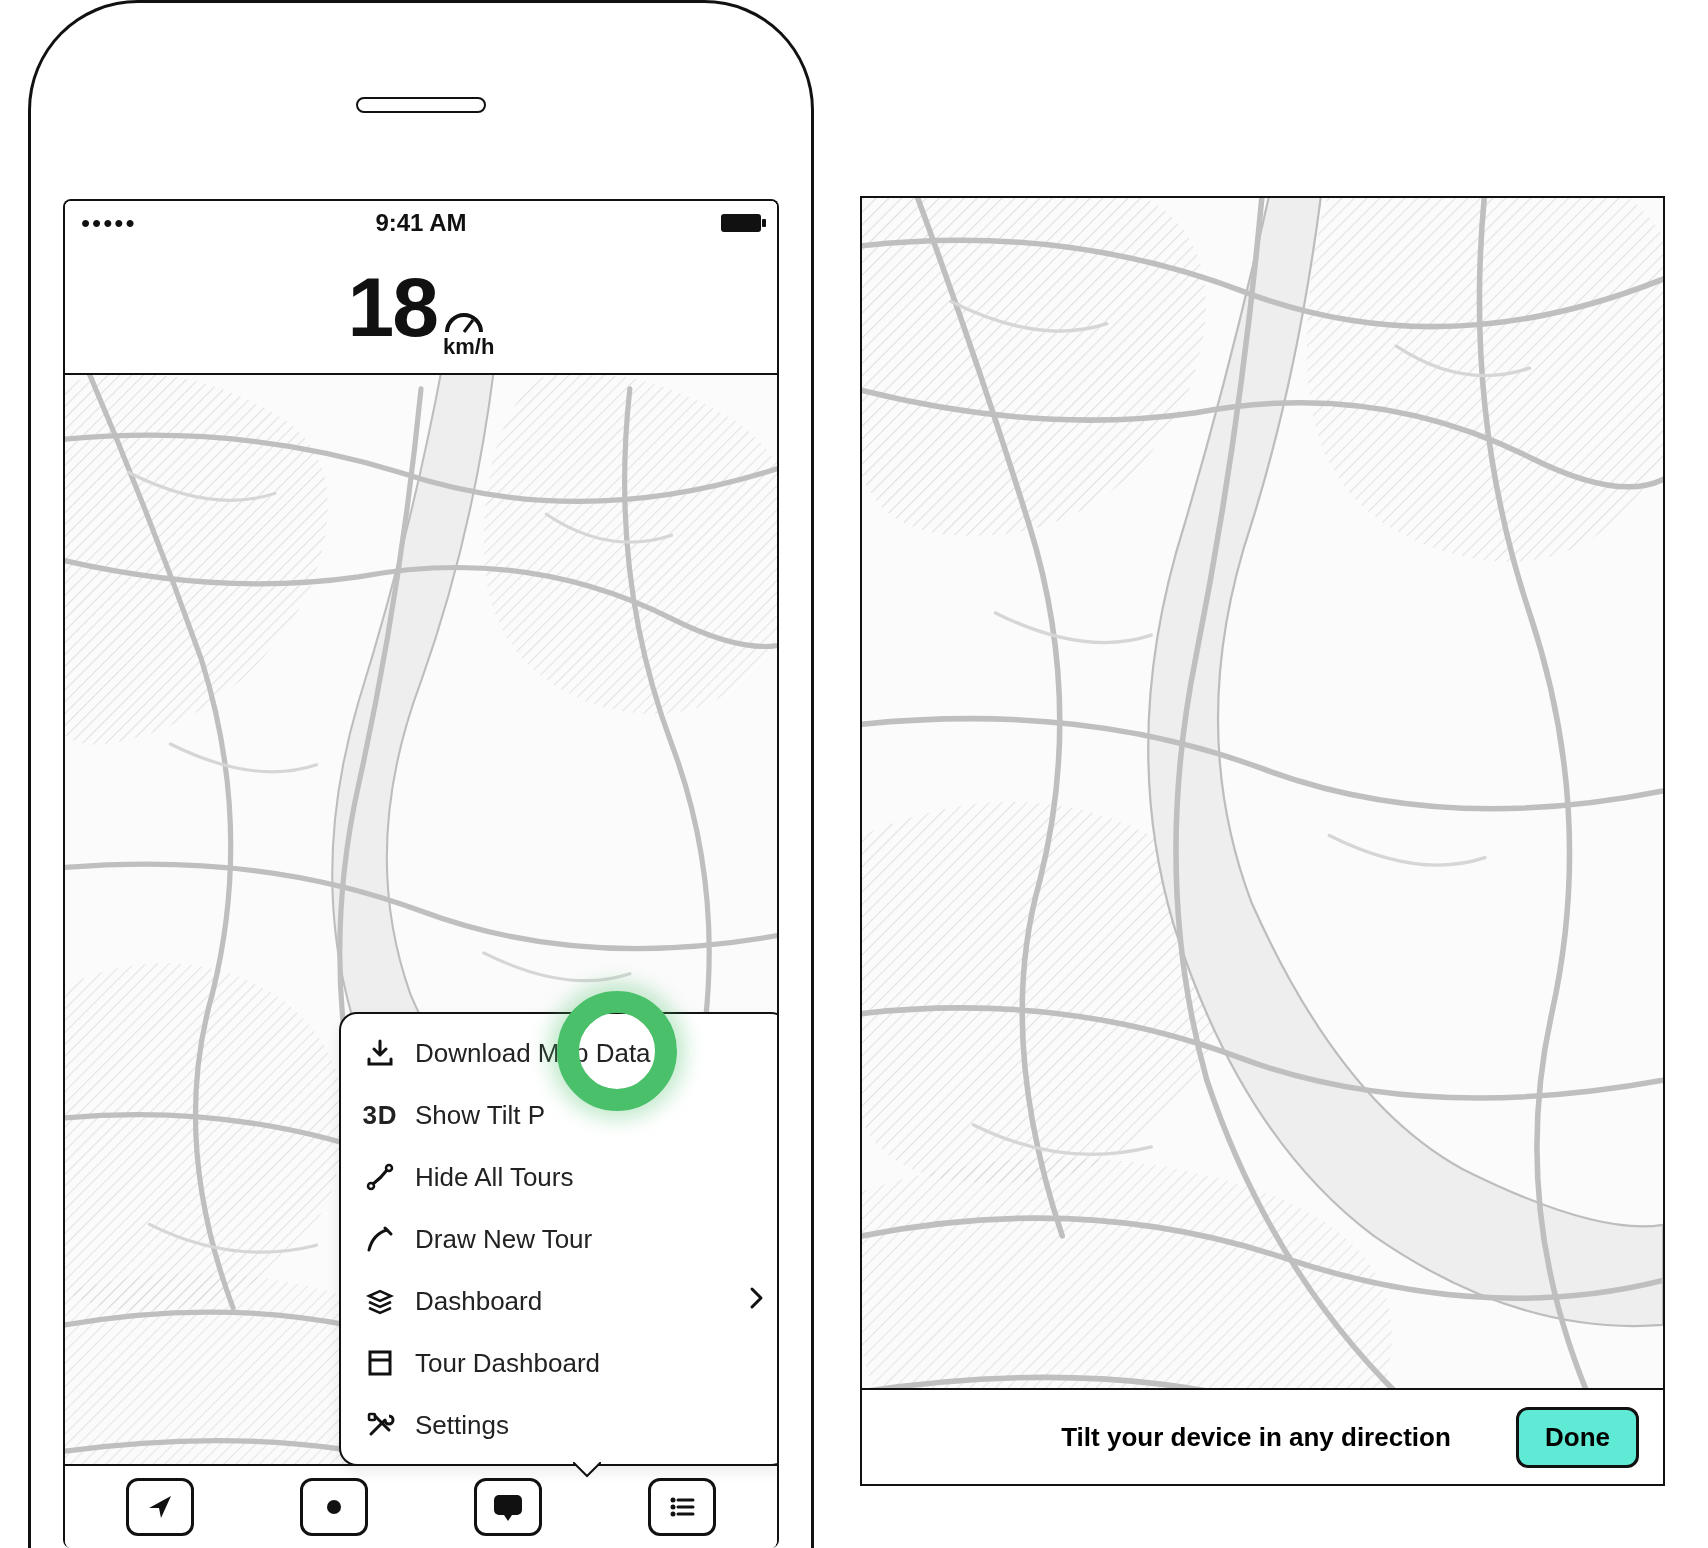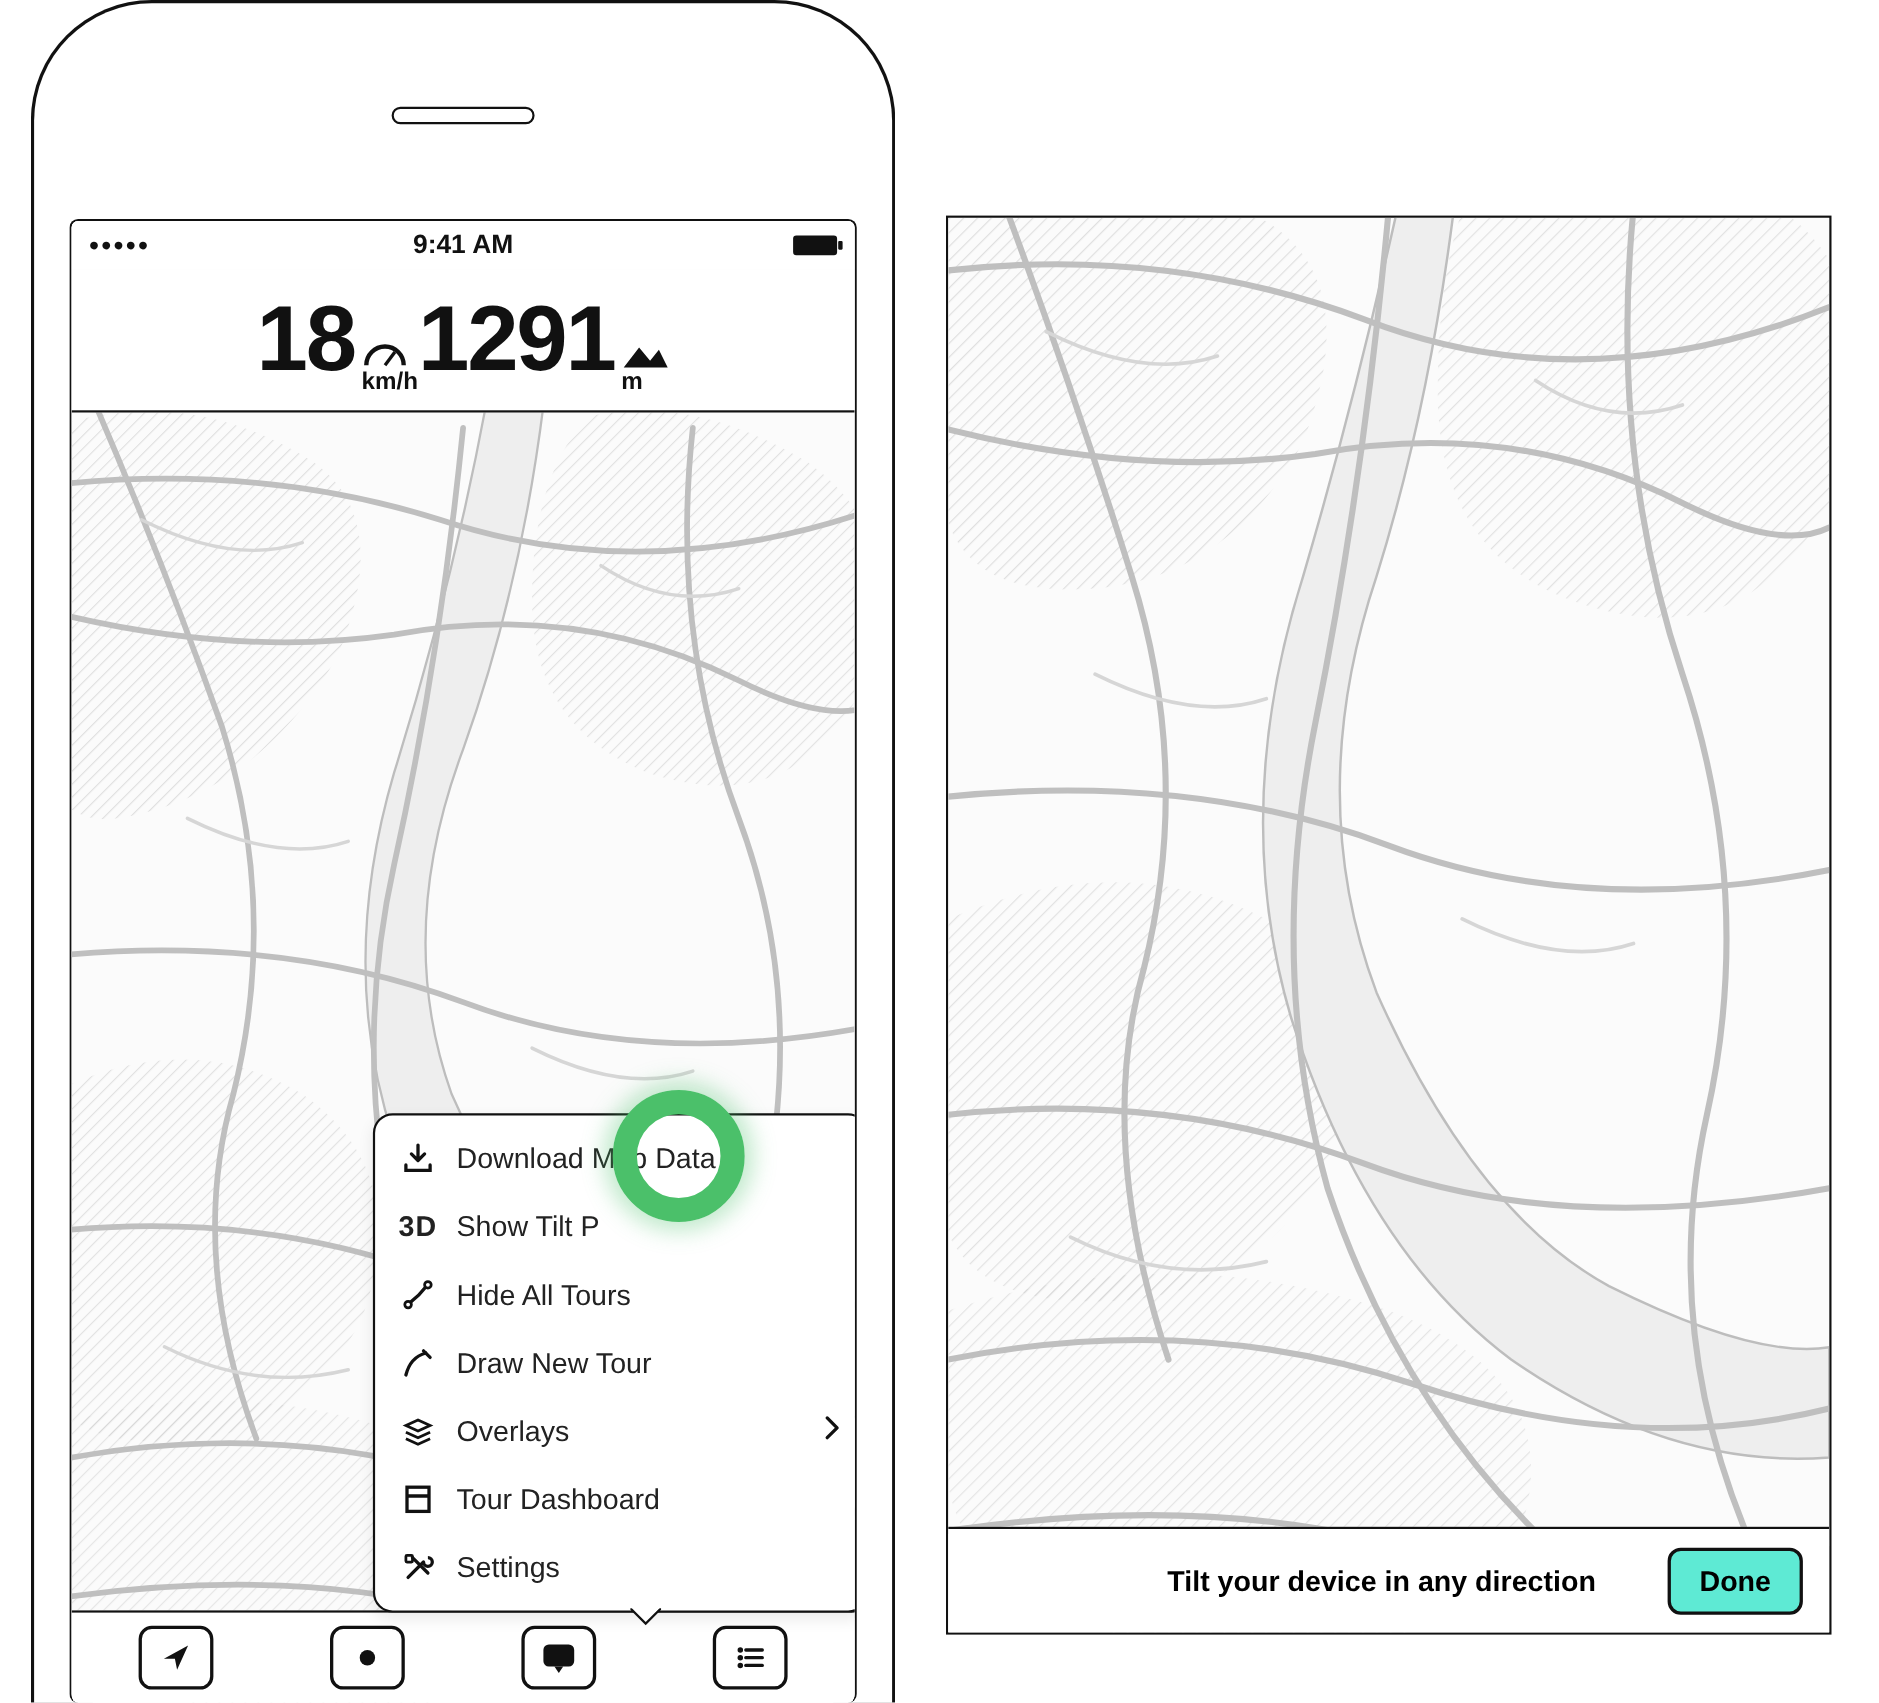--- a/index.html
+++ b/index.html
@@ -160,29 +160,20 @@
         <div class="metric">
           <span class="value">18</span>
           <span class="unitblock">
             <svg width="42" height="24" viewBox="0 0 42 24">
               <path d="M4 20 A17 17 0 0 1 38 20" fill="none" stroke="#111" stroke-width="4"></path>
               <line x1="21" y1="20" x2="30" y2="8" stroke="#111" stroke-width="3"></line>
             </svg>
             <span class="unit">km/h</span>
           </span>
         </div>
-        <div class="metric">
-          <span class="value">1291</span>
-          <span class="unitblock">
-            <svg width="44" height="24" viewBox="0 0 44 24">
-              <path d="M2 22 L16 4 L26 16 L34 6 L42 22 Z" fill="#111"></path>
-            </svg>
-            <span class="unit">m</span>
-          </span>
-        </div>
       </div>
 
       <div class="popover">
         <ul class="menu">
           <li class="menu-item">
             <span class="mi-icon">
               <svg width="30" height="30" viewBox="0 0 30 30">
                   <path d="M15 3 v14 M9 11 l6 6 l6 -6" fill="none" stroke="#111" stroke-width="3" stroke-linecap="round" stroke-linejoin="round"></path>
                   <path d="M4 21 v5 h22 v-5" fill="none" stroke="#111" stroke-width="3" stroke-linecap="round"></path>
                 </svg>
@@ -213,21 +204,21 @@
             <span>Draw New Tour</span>
           </li>
           <li class="menu-item">
             <span class="mi-icon">
               <svg width="30" height="30" viewBox="0 0 30 30">
                   <path d="M4 10 L15 5 L26 10 L15 15 Z" fill="none" stroke="#111" stroke-width="2.5"></path>
                   <path d="M4 16 L15 21 L26 16" fill="none" stroke="#111" stroke-width="2.5"></path>
                   <path d="M4 22 L15 27 L26 22" fill="none" stroke="#111" stroke-width="2.5"></path>
                 </svg>
             </span>
-            <span>Overlays</span>
+            <span>Dashboard</span>
             <span class="spacer"></span>
             <span class="chev">
               <svg width="16" height="24" viewBox="0 0 16 24">
                   <path d="M3 3 L12 12 L3 21" fill="none" stroke="#111" stroke-width="3" stroke-linecap="round" stroke-linejoin="round"></path>
                 </svg>
             </span>
           </li>
           <li class="menu-item">
             <span class="mi-icon">
               <svg width="30" height="30" viewBox="0 0 30 30">

